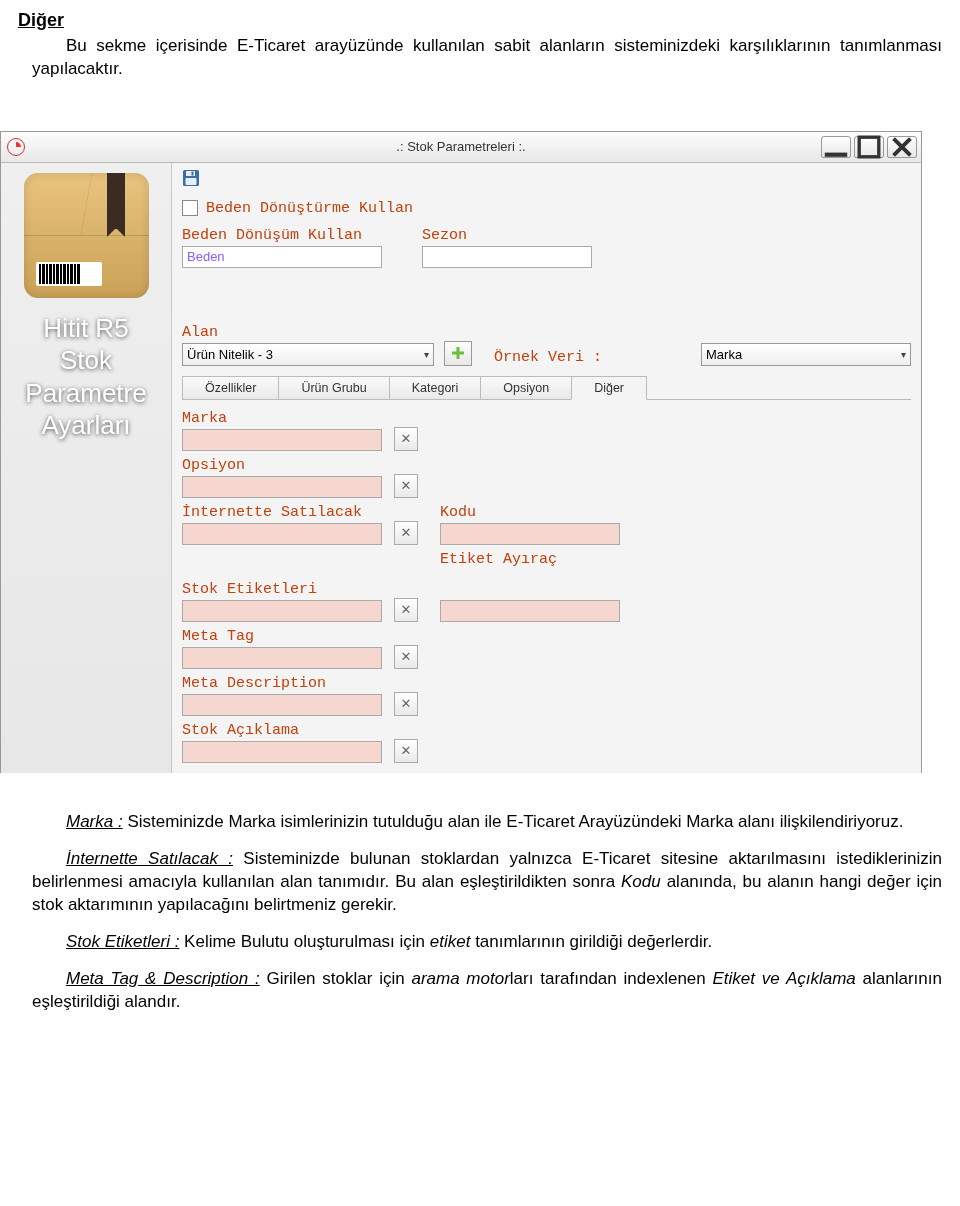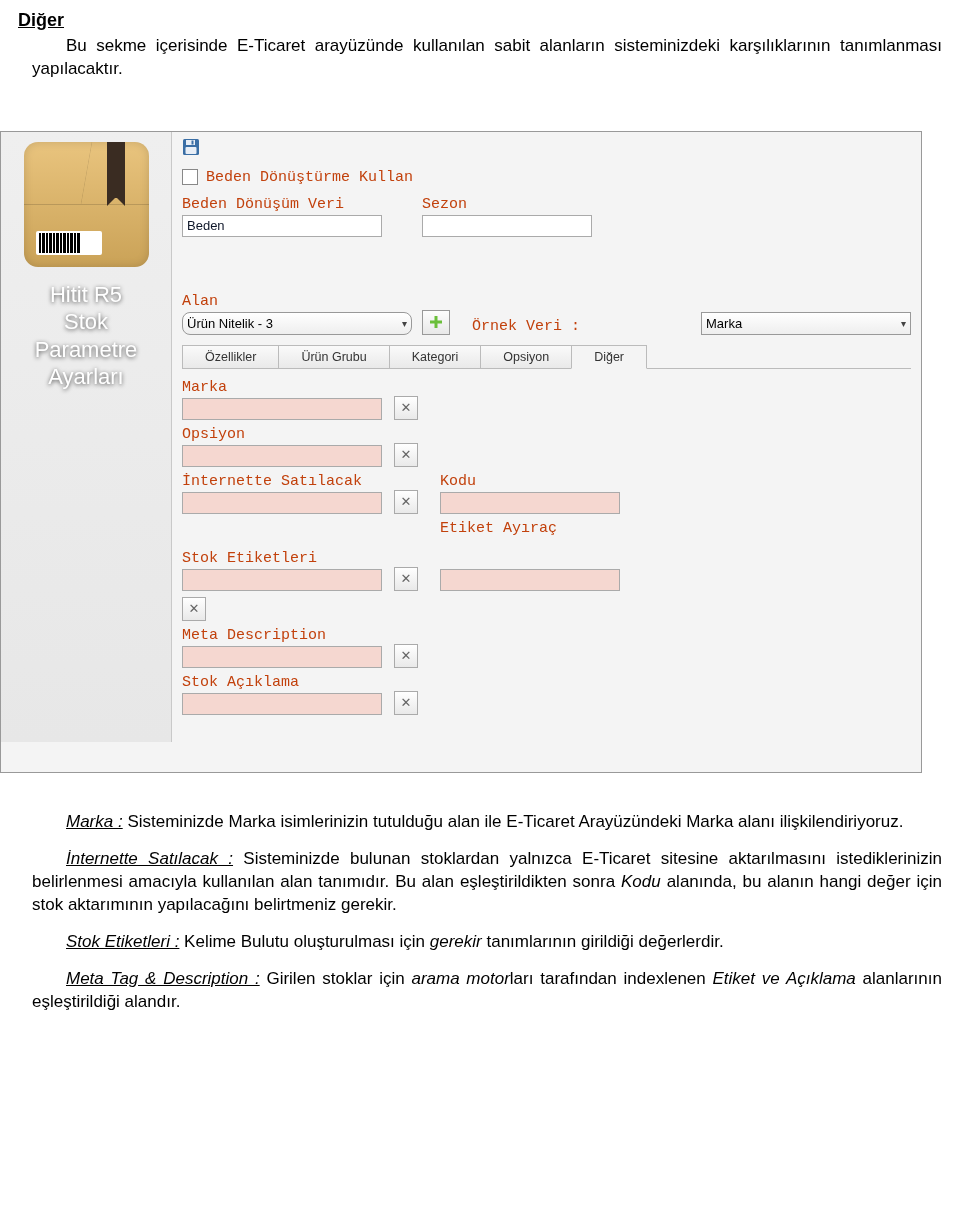--- a/index.html
+++ b/index.html
@@ -142,21 +142,21 @@
     display:flex;
     align-items:stretch;
     padding:2px 3px;
     gap:1px;
   }
   .barcode span{display:block;background:#000;}
   .barcode span:nth-child(odd){width:2px}
   .barcode span:nth-child(even){width:3px}
   .sidebar .panel-title {
     color:#fff;
-    font-size:22px;
+    font-size:26px;
     text-align:center;
     text-shadow: 0 1px 4px rgba(0,0,0,.7);
     margin-top:8px;
     white-space:pre-line;
     line-height:1.25;
   }
   
   .form {
     flex:1;
     background:#f4f4f4;
@@ -174,21 +174,21 @@
     width:14px;height:14px;border:1px solid #888;background:#fff;display:inline-block;
   }
   .lbl { font-size:15px; color:#c2410c;font-family:Liberation Mono, monospace;}
   .field-col { display:flex; flex-direction:column; gap:2px;}
   .input {
     height:22px;
     background:#fff;
     border:1px solid #aaa;
     padding:0 4px;
     font-size:13px;
-    color:#0f172a;
+    color:#8b5cf6;
     box-sizing:border-box;
   }
   .input.pink { background:#f5d7d0; }
   .input.w200{width:200px}
   .input.w180{width:180px}
   .input.w170{width:170px}
   .select {
     height:23px;
     border:1px solid #999;
     background:linear-gradient(#fff,#eee);
@@ -250,20 +250,41 @@
 </style>
 </head>
 <body>
 
 <div class="doc">
   <h3>Diğer</h3>
   <p class="intro">Bu sekme içerisinde E-Ticaret arayüzünde kullanılan sabit alanların sisteminizdeki karşılıklarının tanımlanması yapılacaktır.</p>
 </div>
 
 <div class="window-wrap">
+  <div class="titlebar">
+    <span class="app-icon"></span>
+    <span class="title">.: Stok Parametreleri :.</span>
+    <div class="winbtns">
+      <span class="winbtn">
+        <svg viewBox="0 0 10 10">
+            <rect x="1" y="7" width="8" height="1.5" fill="#333"></rect>
+          </svg>
+      </span>
+      <span class="winbtn">
+        <svg viewBox="0 0 10 10">
+            <rect x="1.5" y="1.5" width="7" height="7" fill="none" stroke="#333" stroke-width="1.2"></rect>
+          </svg>
+      </span>
+      <span class="winbtn">
+        <svg viewBox="0 0 10 10">
+            <path d="M2 2 L8 8 M8 2 L2 8" stroke="#333" stroke-width="1.4"></path>
+          </svg>
+      </span>
+    </div>
+  </div>
   <div class="body">
     <div class="sidebar">
       <div class="product-icon">
         <div class="flap"></div>
         <div class="bookmark"></div>
         <div class="barcode">
           <span></span>
             <span></span>
             <span></span>
             <span></span>
@@ -293,35 +314,35 @@
           </svg>
       </span>
 
       <div class="row">
         <span class="checkbox"></span>
         <span class="lbl">Beden Dönüştürme Kullan</span>
       </div>
 
       <div class="row" style="gap:40px;">
         <div class="field-col">
-          <span class="lbl">Beden Dönüşüm Veri</span>
+          <span class="lbl">Beden Dönüşüm Kullan</span>
           <input class="input w200" value="Beden" style="">
         </div>
         <div class="field-col">
           <span class="lbl">Sezon</span>
           <input class="input w170" value="" style="">
         </div>
       </div>
 
       <div style="height:46px;"></div>
 
       <div class="row" style="gap:10px; align-items:flex-end;">
         <div class="field-col">
           <span class="lbl">Alan</span>
-          <div class="select" style="width:230px;border-radius:8px;">
+          <div class="select" style="width:252px;">
             <span>Ürün Nitelik - 3</span>
             <span class="chev">▾</span>
           </div>
         </div>
         <div class="plus-btn">
           <svg viewBox="0 0 16 16">
               <rect x="6.5" y="2" width="3" height="12" fill="#6bbf3a"></rect>
               <rect x="2" y="6.5" width="12" height="3" fill="#6bbf3a"></rect>
             </svg>
         </div>
@@ -377,20 +398,24 @@
             <input class="input pink w200" style="">
           </div>
           <span class="xbtn">✕</span>
           <div class="field-col" style="margin-left:10px;gap:32px;">
             <span class="lbl">Etiket Ayıraç</span>
             <input class="input pink w180" style="">
           </div>
         </div>
 
         <div class="frow">
+          <div class="field-col">
+            <span class="lbl">Meta Tag</span>
+            <input class="input pink w200" style="">
+          </div>
           <span class="xbtn">✕</span>
         </div>
 
         <div class="frow">
           <div class="field-col">
             <span class="lbl">Meta Description</span>
             <input class="input pink w200" style="">
           </div>
           <span class="xbtn">✕</span>
         </div>
@@ -409,18 +434,18 @@
 </div>
 
 <div class="doc">
   <p class="intro">
     <span class="term">Marka :</span><span> Sisteminizde Marka isimlerinizin tutulduğu alan ile E-Ticaret Arayüzündeki Marka alanı ilişkilendiriyoruz.</span>
   </p>
   <p class="intro">
     <span class="term">İnternette Satılacak :</span><span> Sisteminizde bulunan stoklardan yalnızca E-Ticaret sitesine aktarılmasını istediklerinizin belirlenmesi amacıyla kullanılan alan tanımıdır. Bu alan eşleştirildikten sonra </span><span class="ital">Kodu</span><span> alanında, bu alanın hangi değer için stok aktarımının yapılacağını belirtmeniz gerekir.</span>
   </p>
   <p class="intro">
-    <span class="term">Stok Etiketleri :</span><span> Kelime Bulutu oluşturulması için </span><span class="ital">gerekir</span><span> tanımlarının girildiği değerlerdir.</span>
+    <span class="term">Stok Etiketleri :</span><span> Kelime Bulutu oluşturulması için </span><span class="ital">etiket</span><span> tanımlarının girildiği değerlerdir.</span>
   </p>
   <p class="intro">
     <span class="term">Meta Tag &amp; Description :</span><span> Girilen stoklar için </span><span class="ital">arama motor</span><span>ları tarafından indexlenen </span><span class="ital">Etiket ve Açıklama</span><span> alanlarının eşleştirildiği alandır.</span>
   </p>
 </div>
 
 </body></html>

